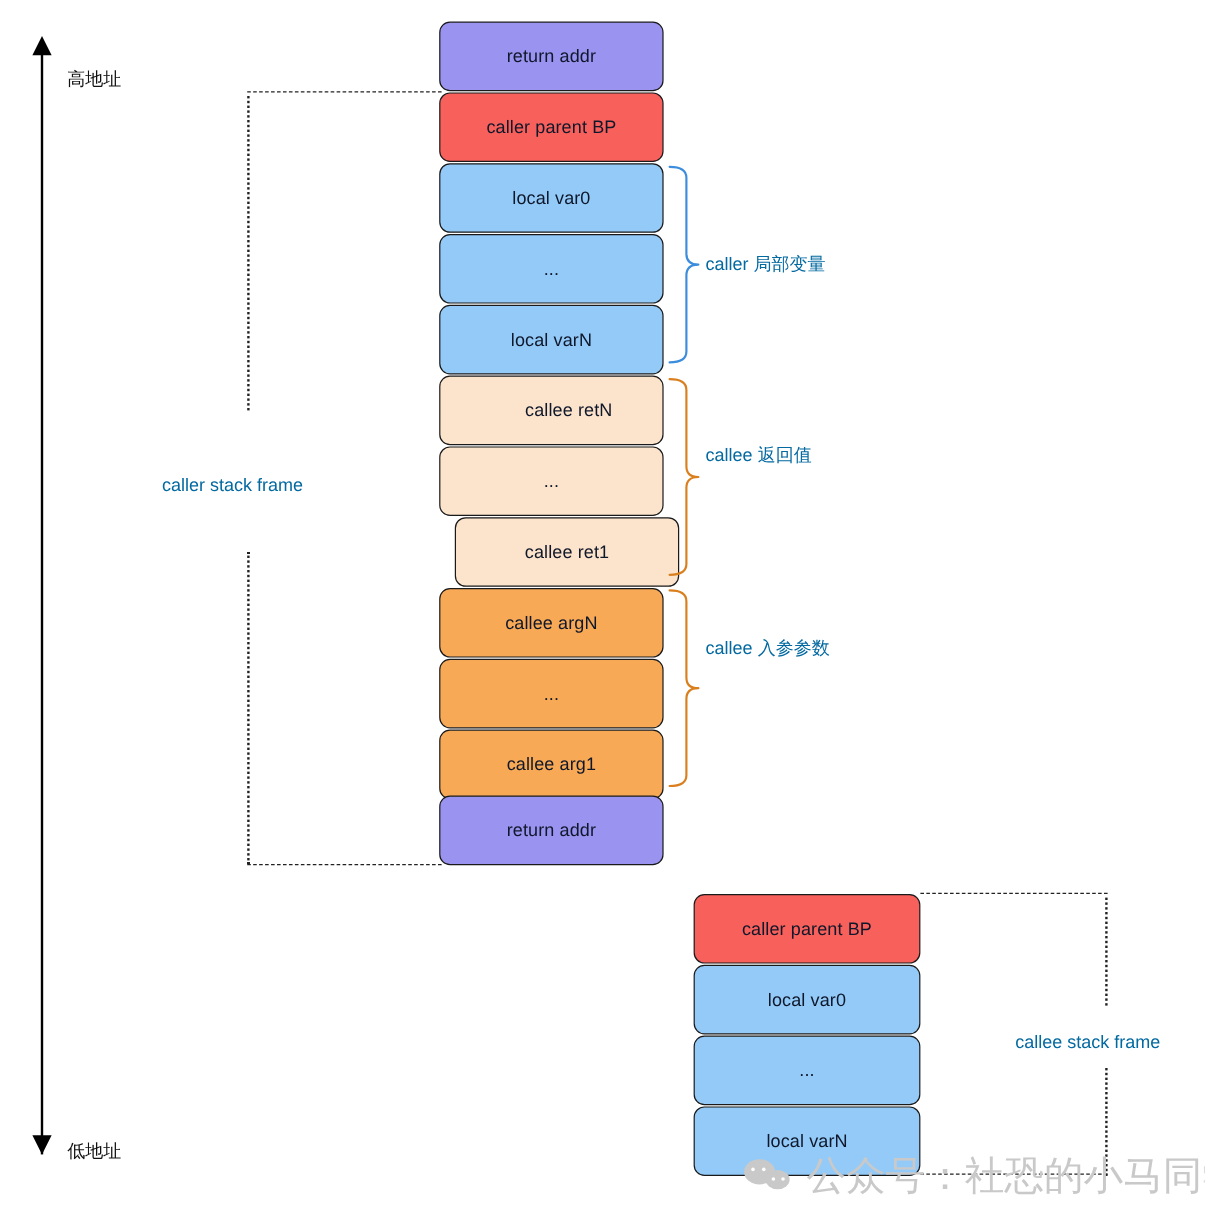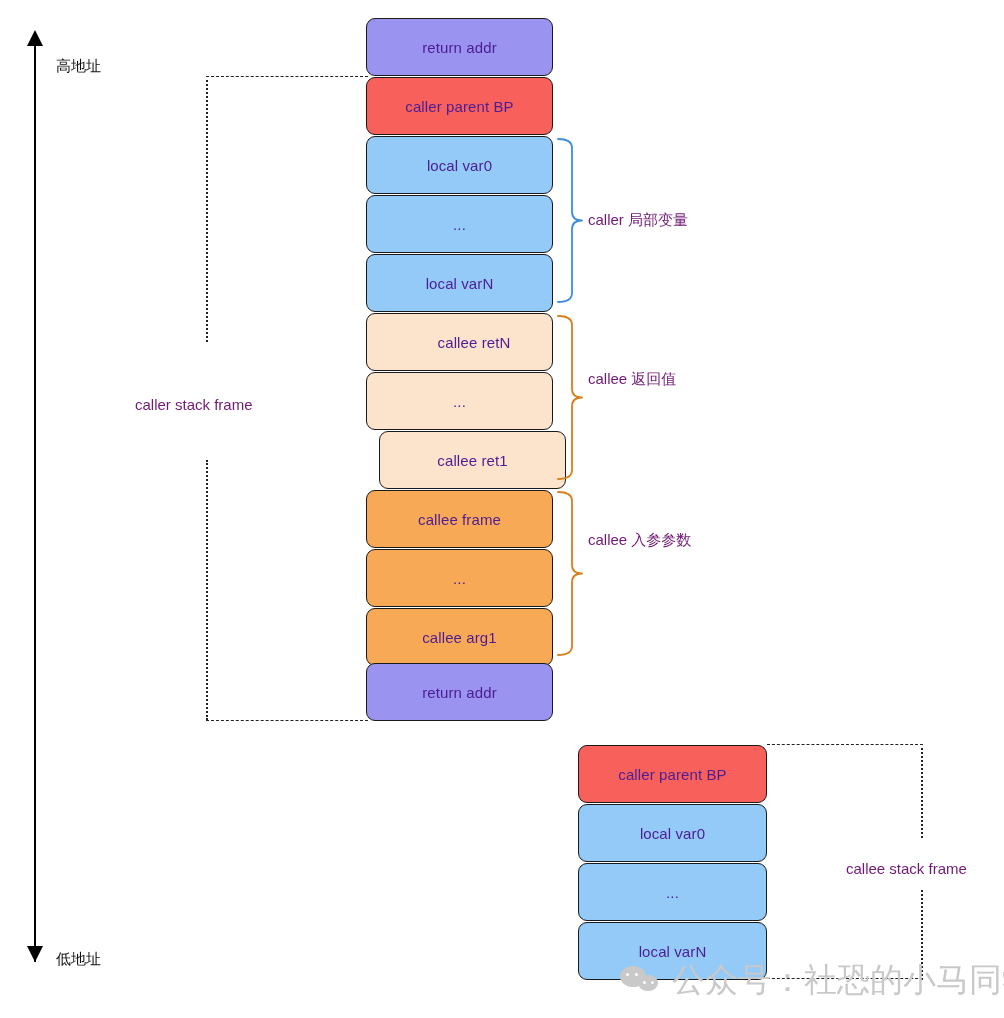--- a/index.html
+++ b/index.html
@@ -21,21 +21,21 @@
   
   .cell {
     position: absolute;
     box-sizing: border-box;
     border: 1.6px solid #1a1a1a;
     border-radius: 9px;
     display: flex;
     align-items: center;
     justify-content: center;
     font-size: 15px;
-    color: #4c1d95;
+    color: #0f172a;
     letter-spacing: 0.1px;
     white-space: nowrap;
   }
 
   
   .axis-line {
     position: absolute;
     left: 34px;
     top: 44px;
     width: 2px;
@@ -62,21 +62,21 @@
     position: absolute;
     font-size: 15px;
     color: #111111;
     white-space: nowrap;
   }
 
   
   .plain-label {
     position: absolute;
     font-size: 15px;
-    color: #701a75;
+    color: #0369a1;
     white-space: nowrap;
   }
 
   
   .hline-dashed {
     position: absolute;
     height: 0;
     border-top: 1.6px dashed #222222;
   }
   .vline-dotted {
@@ -165,21 +165,21 @@
       <div class="cell" style="left: 366px; top: 313px; width: 187px; height: 58px; background: rgb(251, 227, 204); padding-left: 29px;">
         <span>callee retN</span>
       </div>
       <div class="cell" style="left: 366px; top: 372px; width: 187px; height: 58px; background: rgb(251, 227, 204);">
         <span>...</span>
       </div>
       <div class="cell" style="left: 366px; top: 431px; width: 187px; height: 58px; background: rgb(251, 227, 204); margin-left: 13px;">
         <span>callee ret1</span>
       </div>
       <div class="cell" style="left: 366px; top: 490px; width: 187px; height: 58px; background: rgb(248, 169, 86);">
-        <span>callee frame</span>
+        <span>callee argN</span>
       </div>
       <div class="cell" style="left: 366px; top: 549px; width: 187px; height: 58px; background: rgb(248, 169, 86);">
         <span>...</span>
       </div>
       <div class="cell" style="left: 366px; top: 608px; width: 187px; height: 58px; background: rgb(248, 169, 86);">
         <span>callee arg1</span>
       </div>
       <div class="cell" style="left: 366px; top: 663px; width: 187px; height: 58px; background: rgb(154, 147, 240);">
         <span>return addr</span>
       </div>

